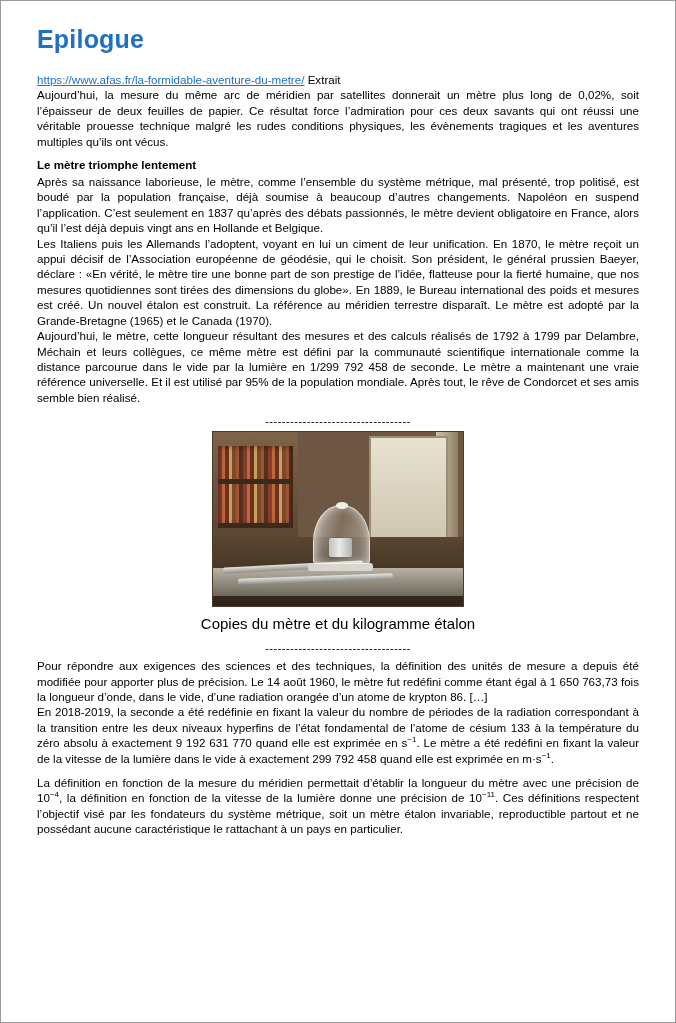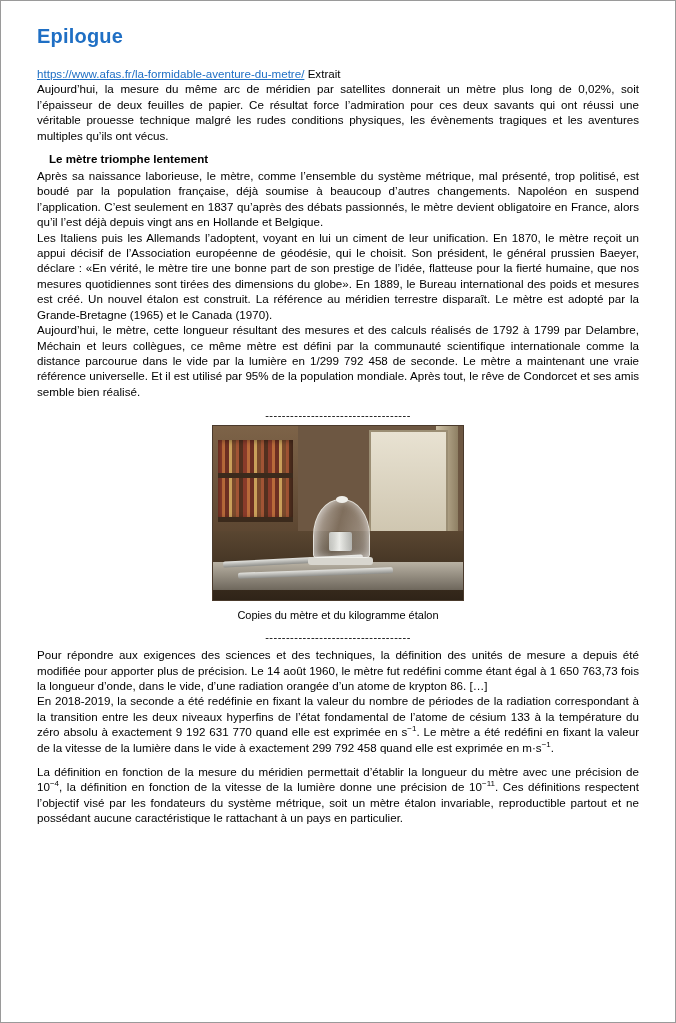--- a/index.html
+++ b/index.html
@@ -17,21 +17,21 @@
     box-sizing: border-box;
     border: 1px solid #9a9a9a;
     background: #ffffff;
     overflow: hidden;
   }
   .content {
     padding: 18px 36px 10px 36px;
   }
   .doc-title {
     color: #1f6fc4;
-    font-size: 20px;
+    font-size: 25px;
     font-weight: bold;
     letter-spacing: 0.2px;
     margin: 6px 0 18px 0;
     font-family: "Liberation Sans", sans-serif;
   }
   .link {
     color: #1f6fc4;
     text-decoration: underline;
   }
   p.body-text {
@@ -43,21 +43,21 @@
   }
   p.spaced {
     margin-bottom: 9px;
   }
   .bold {
     font-weight: normal;
   }
   .section-head {
     font-size: 11.6px;
     font-weight: bold;
-    margin: 9px 0 3px 12px;
+    margin: 9px 0 3px 0;
   }
   .dashes {
     text-align: center;
     font-size: 11px;
     color: #000000;
     letter-spacing: 0.5px;
     margin: 10px 0 4px 0;
     font-family: "Liberation Sans", sans-serif;
   }
   .figure {
@@ -131,21 +131,21 @@
   .ph-knob {
     position: absolute; left: 49%; bottom: 56%; width: 5%; height: 4%;
     background: #efeee9; border-radius: 50%;
   }
   .ph-cyl {
     position: absolute; left: 46.5%; bottom: 28%; width: 9%; height: 11%;
     background: linear-gradient(90deg,#b9b9b4,#f2f2ee 45%,#9c9c97);
     border-radius: 2px;
   }
   .caption {
-    font-size: 11px;
+    font-size: 15px;
     text-align: center;
     margin: 8px 0 0 0;
   }
   sup { font-size: 8px; vertical-align: super; }
 </style>
 </head>
 <body>
 
 <div class="page">
   <div class="content">

